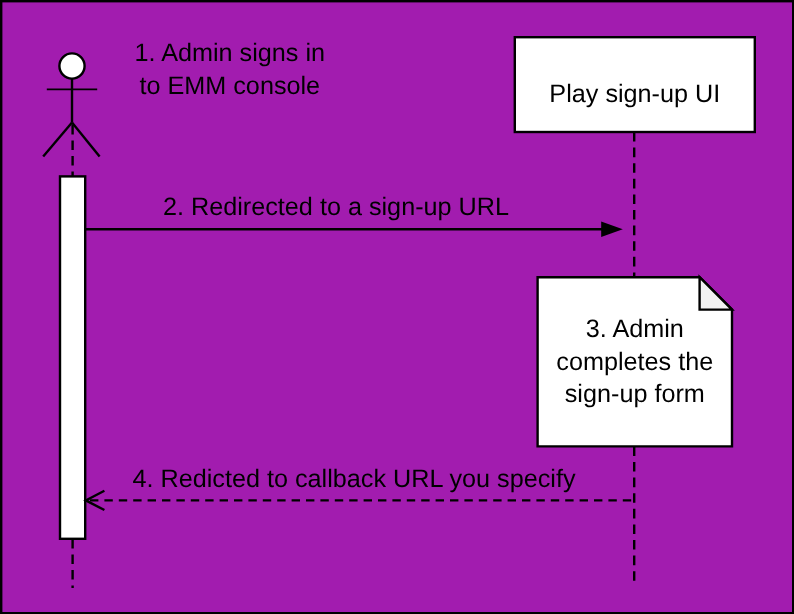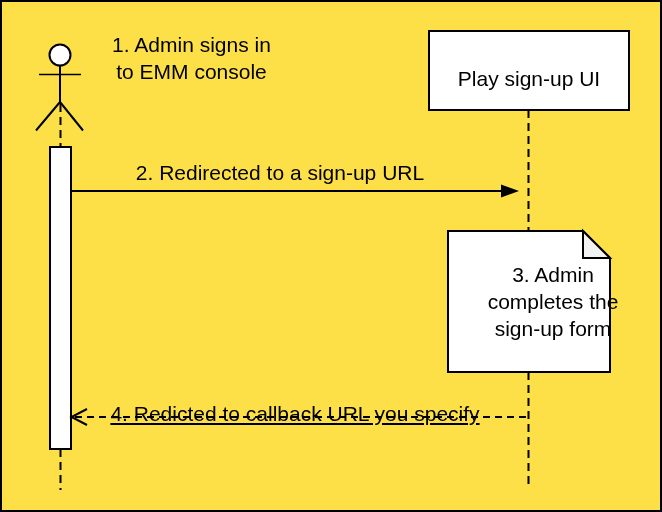--- a/index.html
+++ b/index.html
@@ -4,21 +4,21 @@
 <style>
   html, body {
     margin: 0;
     padding: 0;
     background: #ffffff;
   }
   .canvas {
     position: relative;
     width: 662px;
     height: 512px;
-    background: #fde047;
+    background: #a21caf;
     font-family: "Liberation Sans", "DejaVu Sans", sans-serif;
     color: #000000;
     overflow: hidden;
   }
   .border-overlay {
     position: absolute;
     inset: 0;
     border: 2px solid #000000;
     pointer-events: none;
   }
@@ -42,28 +42,28 @@
   .label {
     position: absolute;
     font-size: 21px;
     line-height: 27px;
     white-space: pre-line;
     text-align: center;
     color: #000000;
   }
   .msg1-label { left: 94px;  top: 31px;  width: 195px; }
   .msg2-label { left: 56px;  top: 159px; width: 448px; }
-  .msg4-label { left: 71px;  top: 400px; width: 448px; text-decoration: underline; }
+  .msg4-label { left: 71px;  top: 386px; width: 448px; }
   .participant-label {
     left: 429px; top: 31px; width: 200px; height: 94px;
     display: flex; align-items: center; justify-content: center;
   }
   .note-label {
     left: 448px; top: 231px; width: 162px; height: 141px;
-    display: flex; align-items: center; justify-content: center; padding-left: 24px;
+    display: flex; align-items: center; justify-content: center;
   }
 </style>
 </head>
 <body>
 
 <div class="canvas">
 
   <svg class="shapes" width="662" height="512" viewBox="0 0 662 512">
 
     <g stroke="#000000" stroke-width="2" fill="none">

